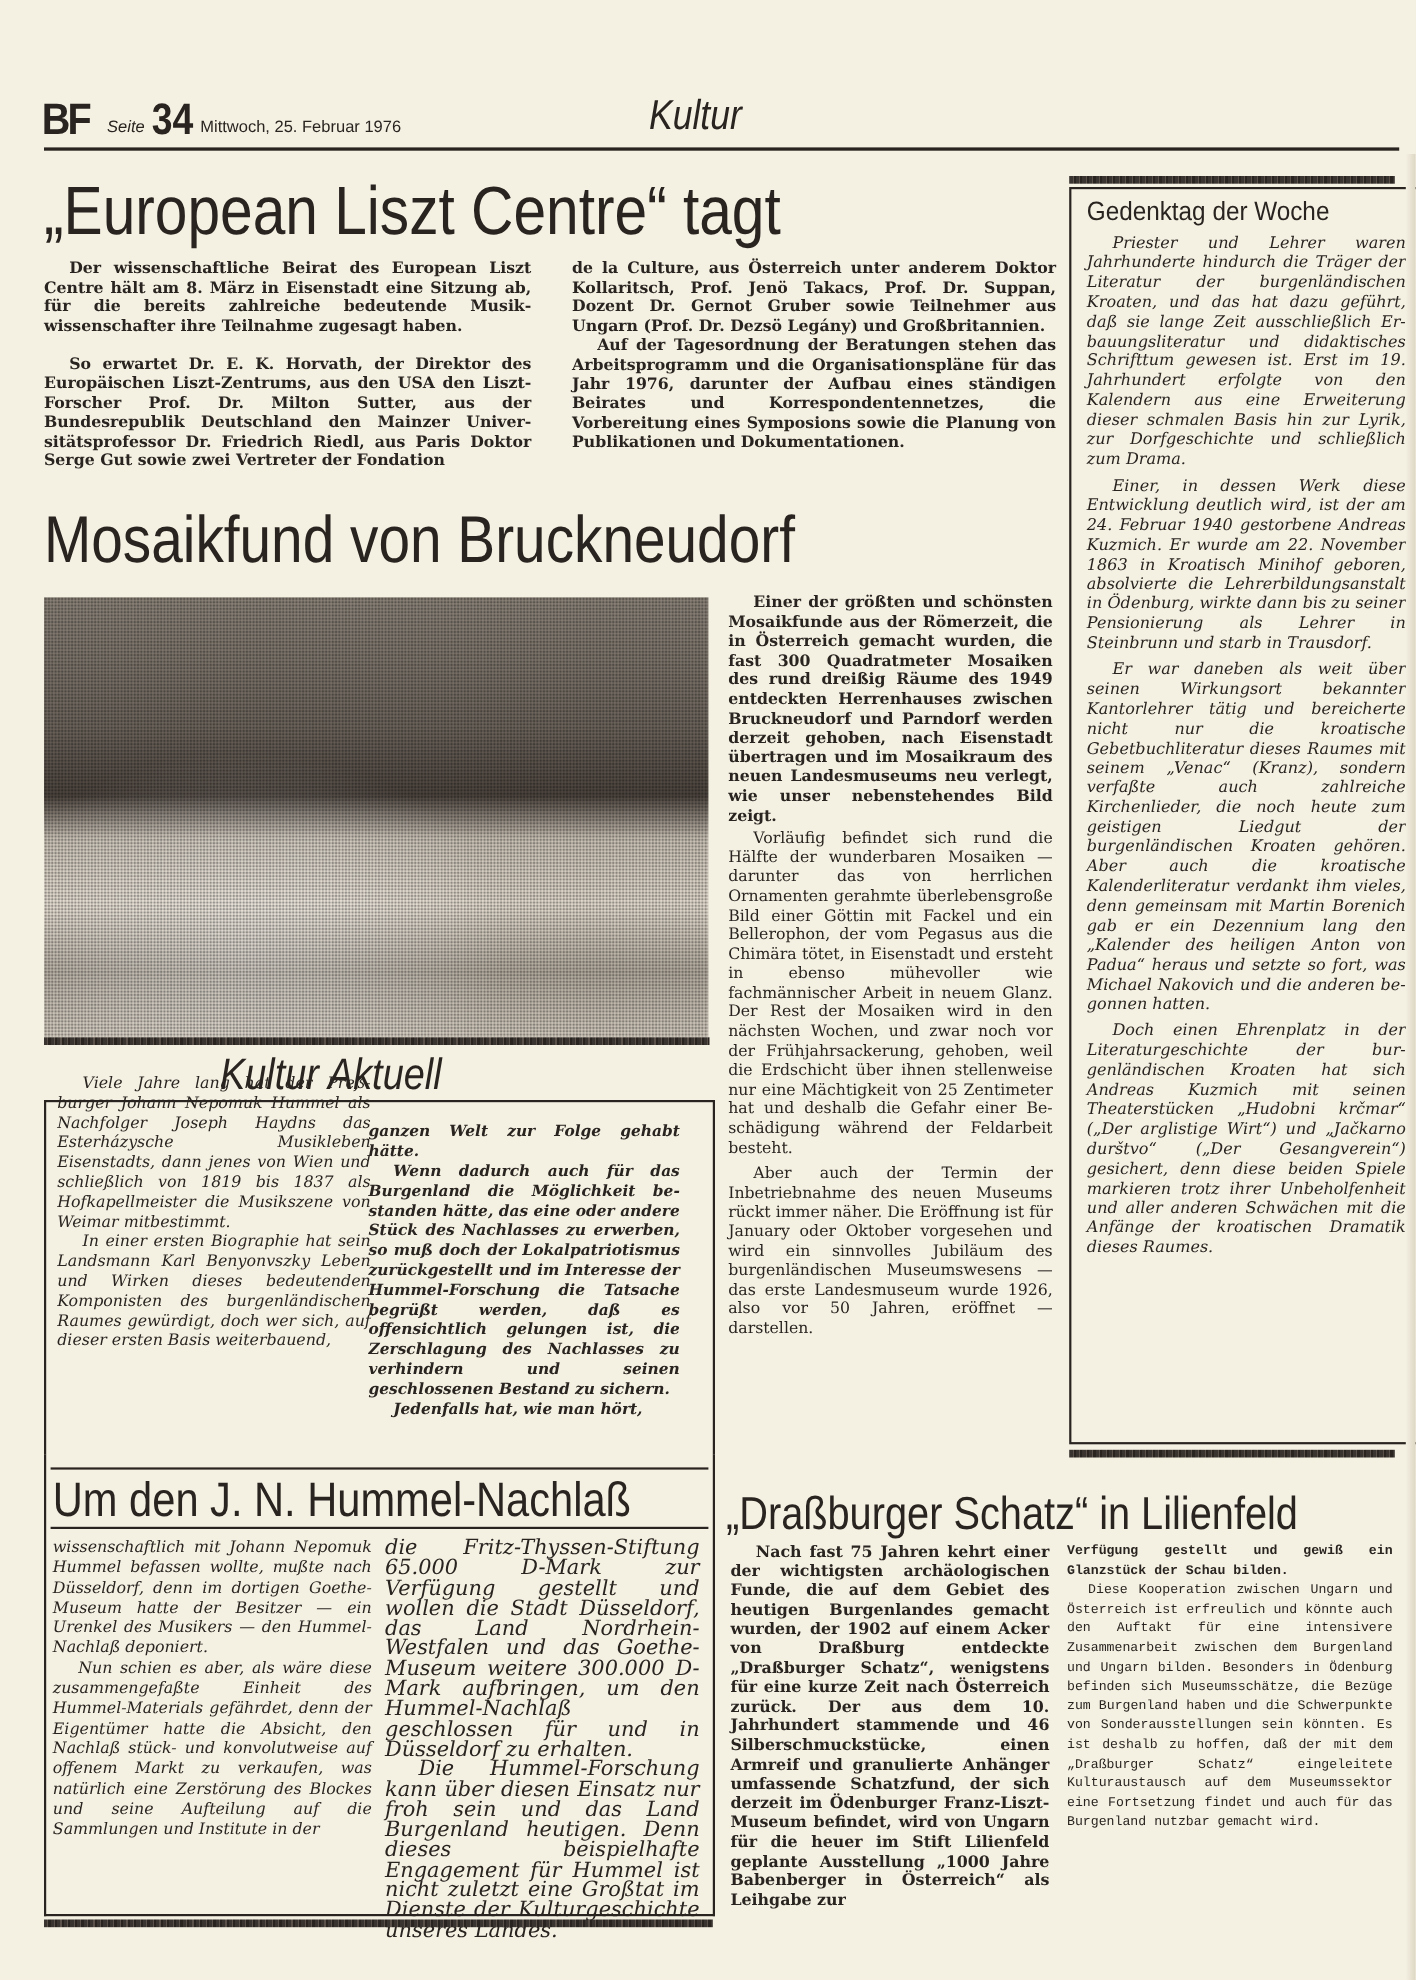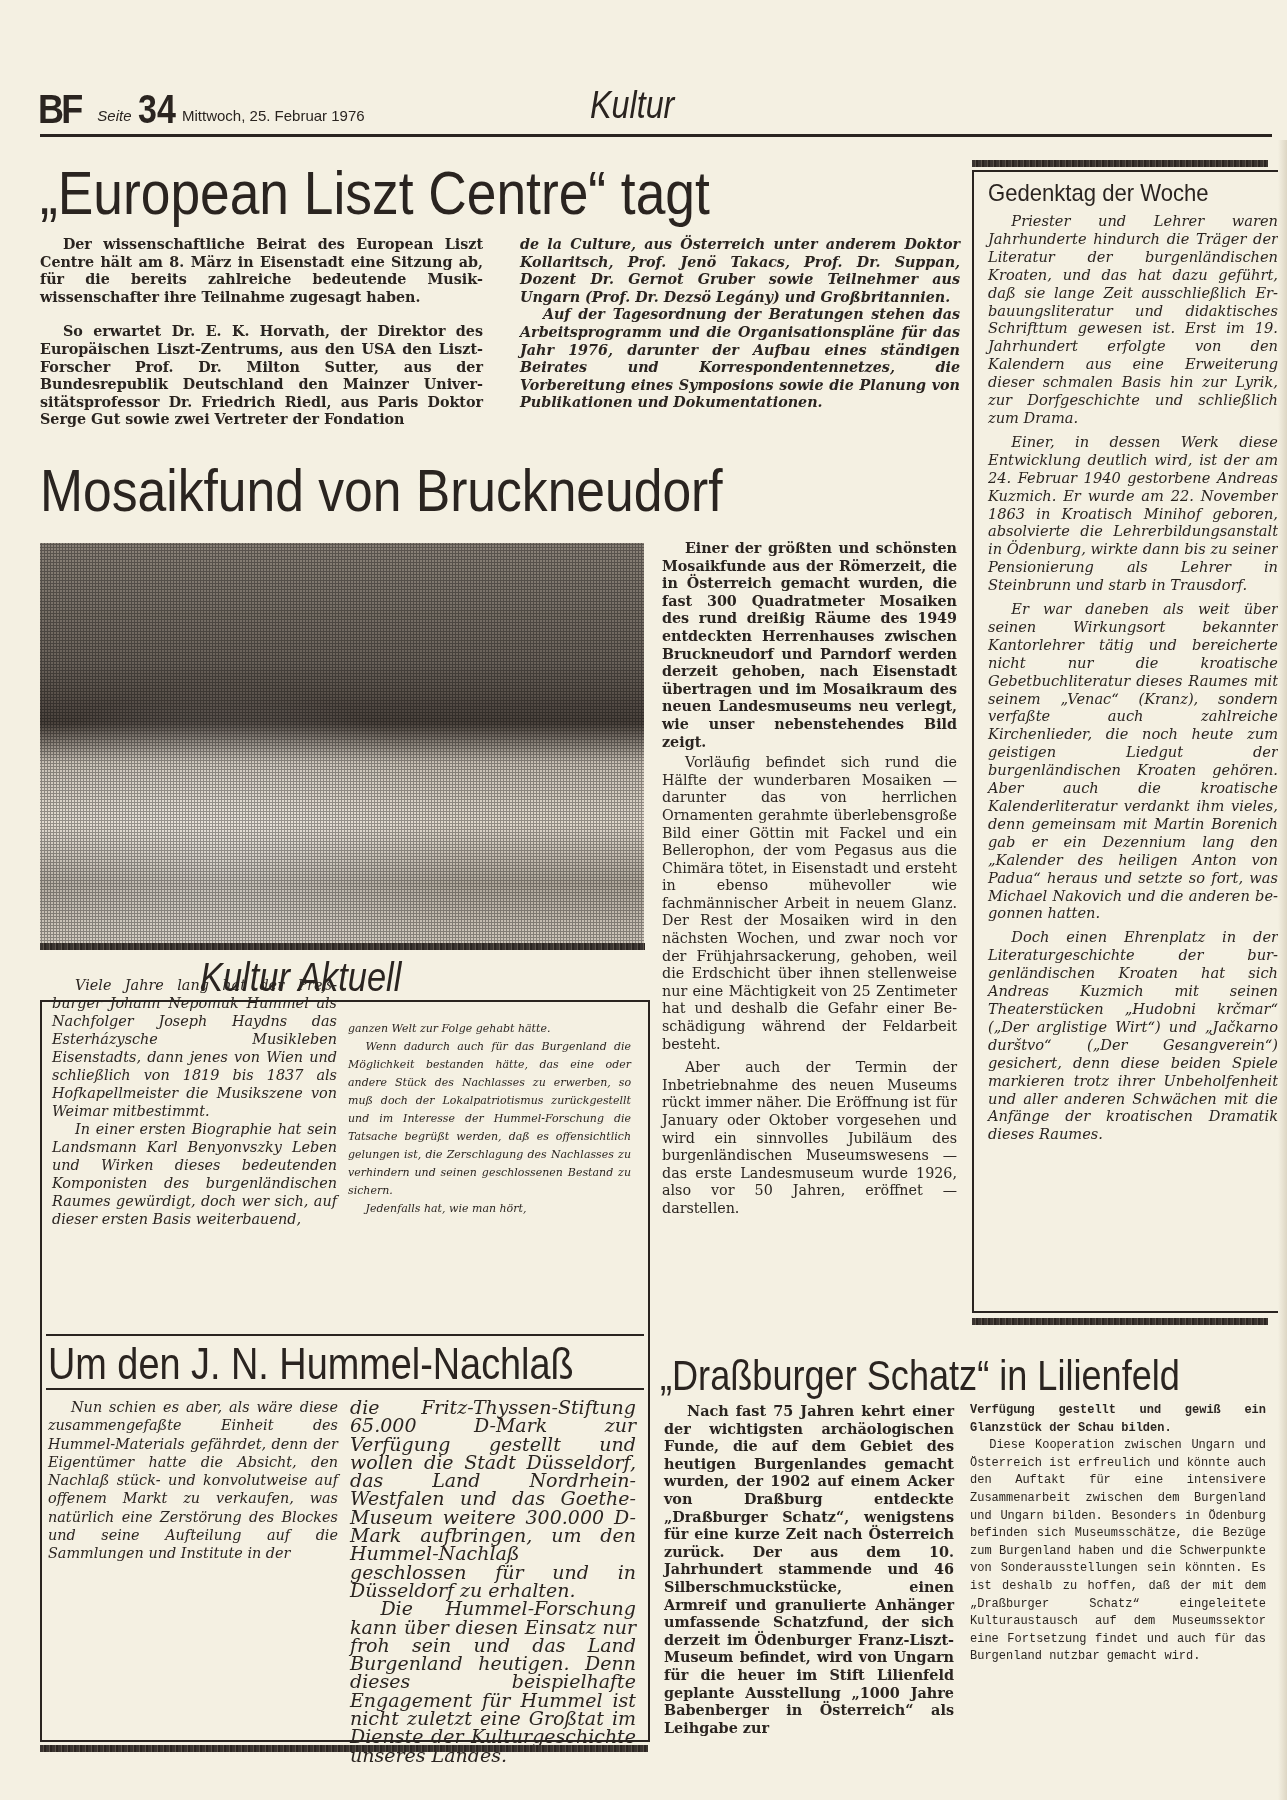--- a/index.html
+++ b/index.html
@@ -49,21 +49,21 @@
   <span class="date">Mittwoch, 25. Februar 1976</span>
 </div>
 <div class="abs section">Kultur</div>
 <div class="abs rule-top"></div>
 
 <div class="abs h1" style="left:40px; top:160px;">„European Liszt Centre“ tagt</div>
 <div class="abs col bold" style="left:40px; top:236px; width:443px;">
   <p>Der wissenschaftliche Beirat des European Liszt Centre hält am 8. März in Eisenstadt eine Sitzung ab, für die bereits zahlreiche bedeutende Musik­wissenschafter ihre Teilnahme zugesagt haben.</p>
   <p style="margin-top:17px">So erwartet Dr. E. K. Horvath, der Direktor des Europäischen Liszt-Zentrums, aus den USA den Liszt-Forscher Prof. Dr. Milton Sutter, aus der Bundesrepublik Deutschland den Mainzer Univer­sitätsprofessor Dr. Friedrich Riedl, aus Paris Dok­tor Serge Gut sowie zwei Vertreter der Fondation</p>
 </div>
-<div class="abs col bold" style="left:520px; top:236px; width:440px;font-style:italic;">
+<div class="abs col bold" style="left:520px; top:236px; width:440px;">
   <p style="text-indent:0">de la Culture, aus Österreich unter anderem Dok­tor Kollaritsch, Prof. Jenö Takacs, Prof. Dr. Sup­pan, Dozent Dr. Gernot Gruber sowie Teilnehmer aus Ungarn (Prof. Dr. Dezsö Legány) und Groß­britannien.</p>
   <p>Auf der Tagesordnung der Beratungen stehen das Arbeitsprogramm und die Organisationspläne für das Jahr 1976, darunter der Aufbau eines stän­digen Beirates und Korrespondentennetzes, die Vorbereitung eines Symposions sowie die Planung von Publikationen und Dokumentationen.</p>
 </div>
 
 <div class="abs dark-band" style="left:972px; top:160px; width:296px; height:7px;"></div>
 <div class="abs box-gk">
   <div class="gk-title">Gedenktag der Woche</div>
   <div class="col ital" style="font-size:14.6px; line-height:17.9px;">
     <p>Priester und Lehrer waren Jahrhunderte hindurch die Träger der Literatur der bur­genländischen Kroaten, und das hat dazu geführt, daß sie lange Zeit ausschließlich Er­bauungsliteratur und didak­tisches Schrifttum gewesen ist. Erst im 19. Jahrhundert er­folgte von den Kalendern aus eine Erweiterung dieser schma­len Basis hin zur Lyrik, zur Dorfgeschichte und schließlich zum Drama.</p>
     <p style="margin-top:6px">Einer, in dessen Werk diese Entwicklung deutlich wird, ist der am 24. Februar 1940 gestor­bene Andreas Kuzmich. Er wurde am 22. November 1863 in Kroatisch Minihof geboren, absolvierte die Lehrerbildungs­anstalt in Ödenburg, wirkte dann bis zu seiner Pensionie­rung als Lehrer in Steinbrunn und starb in Trausdorf.</p>
@@ -82,31 +82,32 @@
 </div>
 
 <div class="abs dark-band" style="left:40px; top:943px; width:605px; height:7px;"></div>
 <div class="abs ka-title" style="left:200px; top:955px;">Kultur Aktuell</div>
 <div class="abs hr-plain" style="left:40px; top:1000px; width:610px;"></div>
 <div class="abs ka-box"></div>
 <div class="abs col ital" style="left:52px; top:976px; width:285px; font-size:14.4px; line-height:18px;">
   <p>Viele Jahre lang hat der Preß­burger Johann Nepomuk Hum­mel als Nachfolger Joseph Haydns das Esterházysche Musik­leben Eisenstadts, dann jenes von Wien und schließlich von 1819 bis 1837 als Hofkapell­meister die Musikszene von Weimar mitbestimmt.</p>
   <p>In einer ersten Biographie hat sein Landsmann Karl Benyonv­szky Leben und Wirken dieses bedeutenden Komponisten des burgenländischen Raumes ge­würdigt, doch wer sich, auf die­ser ersten Basis weiterbauend,</p>
 </div>
-<div class="abs col ital" style="left:348px; top:1020px; width:283px; font-size:11px; line-height:18px;">
+<div class="abs col ital" style="left:335px; top:1020px; width:283px; font-size:14px; line-height:18px;font-weight:bold;">
   <p style="text-indent:0">ganzen Welt zur Folge gehabt hätte.</p>
   <p>Wenn dadurch auch für das Burgenland die Möglichkeit be­standen hätte, das eine oder andere Stück des Nachlasses zu erwerben, so muß doch der Lo­kalpatriotismus zurückgestellt und im Interesse der Hummel-Forschung die Tatsache begrüßt werden, daß es offensichtlich ge­lungen ist, die Zerschlagung des Nachlasses zu verhindern und seinen geschlossenen Bestand zu sichern.</p>
   <p>Jedenfalls hat, wie man hört,</p>
 </div>
 
 <div class="abs hr-plain" style="left:46px; top:1334px; width:598px;"></div>
 <div class="abs h2" style="left:48px; top:1340px;">Um den J. N. Hummel-Nachlaß</div>
 <div class="abs hr-plain" style="left:46px; top:1388px; width:598px;"></div>
 <div class="abs hummel-box"></div>
 <div class="abs col ital" style="left:48px; top:1398px; width:290px; font-size:14.4px; line-height:18.3px;">
+  <p style="text-indent:0">wissenschaftlich mit Johann Ne­pomuk Hummel befassen wollte, mußte nach Düsseldorf, denn im dortigen Goethe-Museum hatte der Besitzer — ein Urenkel des Musikers — den Hummel-Nachlaß deponiert.</p>
   <p>Nun schien es aber, als wäre diese zusammengefaßte Einheit des Hummel-Materials gefähr­det, denn der Eigentümer hatte die Absicht, den Nachlaß stück- und konvolutweise auf offenem Markt zu verkaufen, was natür­lich eine Zerstörung des Blockes und seine Aufteilung auf die Sammlungen und Institute in der</p>
 </div>
 <div class="abs col ital" style="left:350px; top:1398px; width:286px; font-size:19px; line-height:18.3px;">
   <p style="text-indent:0">die Fritz-Thyssen-Stiftung 65.000 D-Mark zur Verfügung gestellt und wollen die Stadt Düsseldorf, das Land Nordrhein-Westfalen und das Goethe-Mu­seum weitere 300.000 D-Mark aufbringen, um den Hummel-Nachlaß geschlossen für und in Düsseldorf zu erhalten.</p>
   <p>Die Hummel-Forschung kann über diesen Einsatz nur froh sein und das Land Burgenland heutigen. Denn dieses beispiel­hafte Engagement für Hummel ist nicht zuletzt eine Großtat im Dienste der Kulturgeschichte unseres Landes.</p>
 </div>
 <div class="abs dark-band" style="left:40px; top:1745px; width:608px; height:7px;"></div>
 
 <div class="abs h2" style="left:660px; top:1352px; font-size:42px;">„Draßburger Schatz“ in Lilienfeld</div>
 <div class="abs col" style="left:664px; top:1402px; width:290px; font-size:14.4px;">

